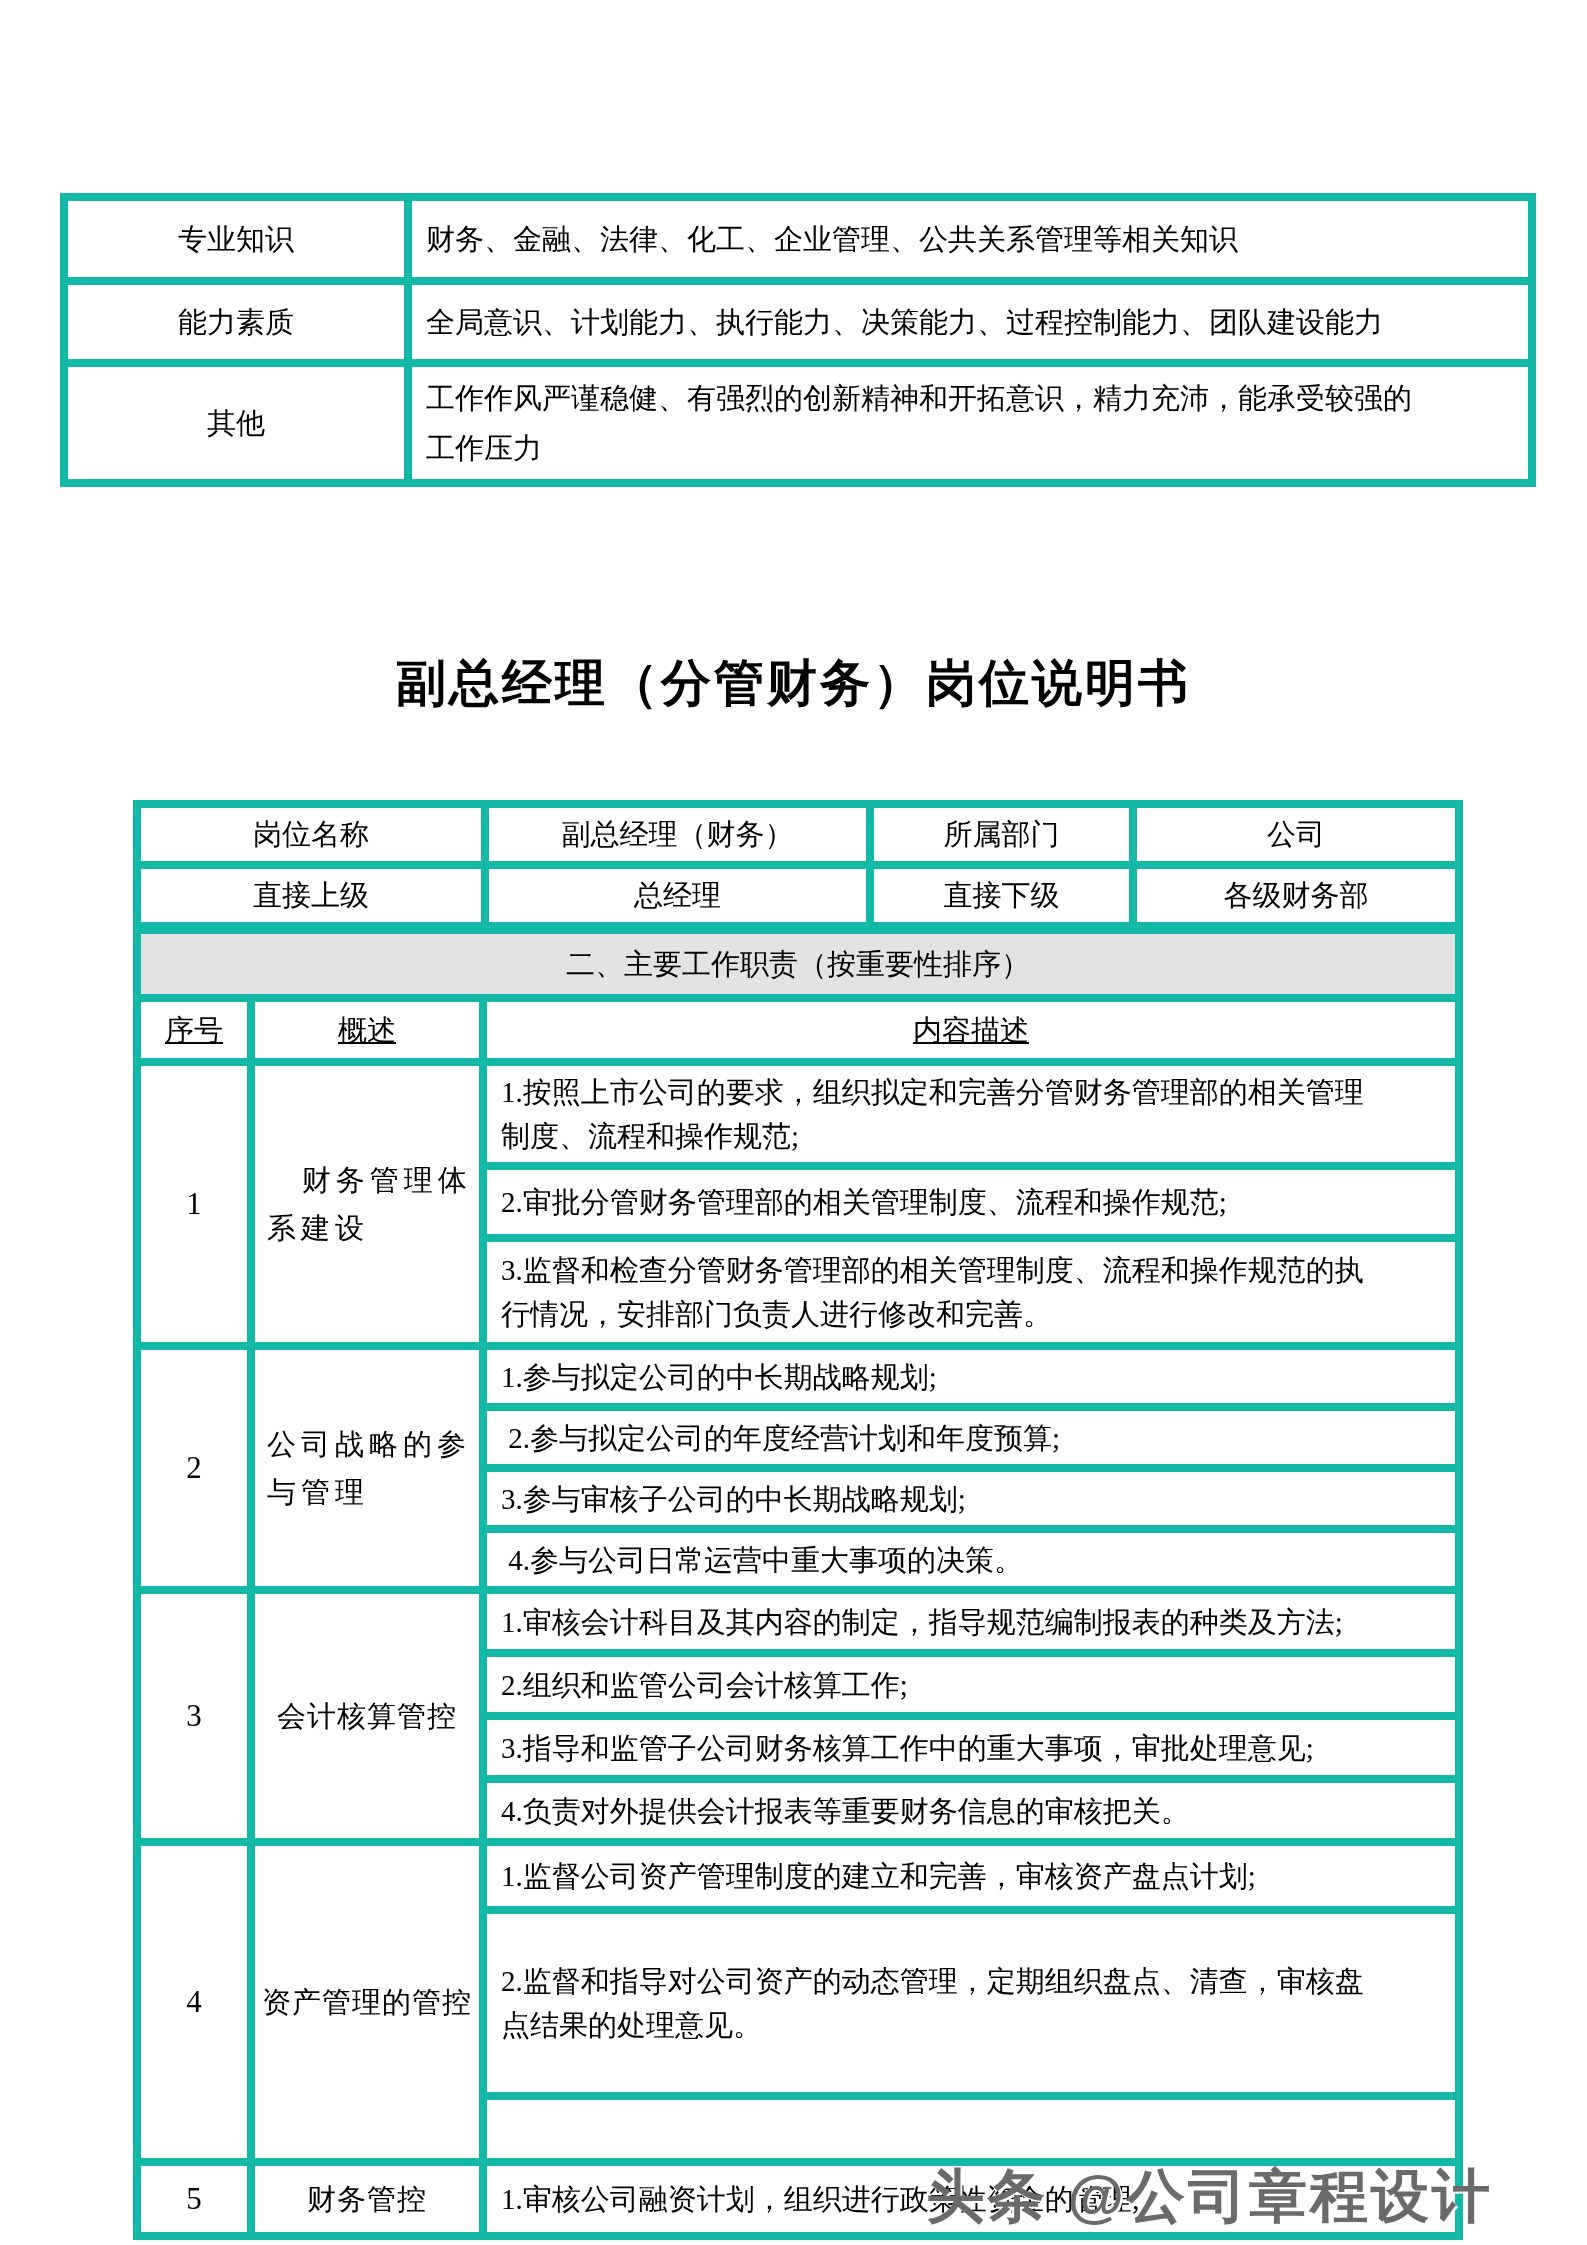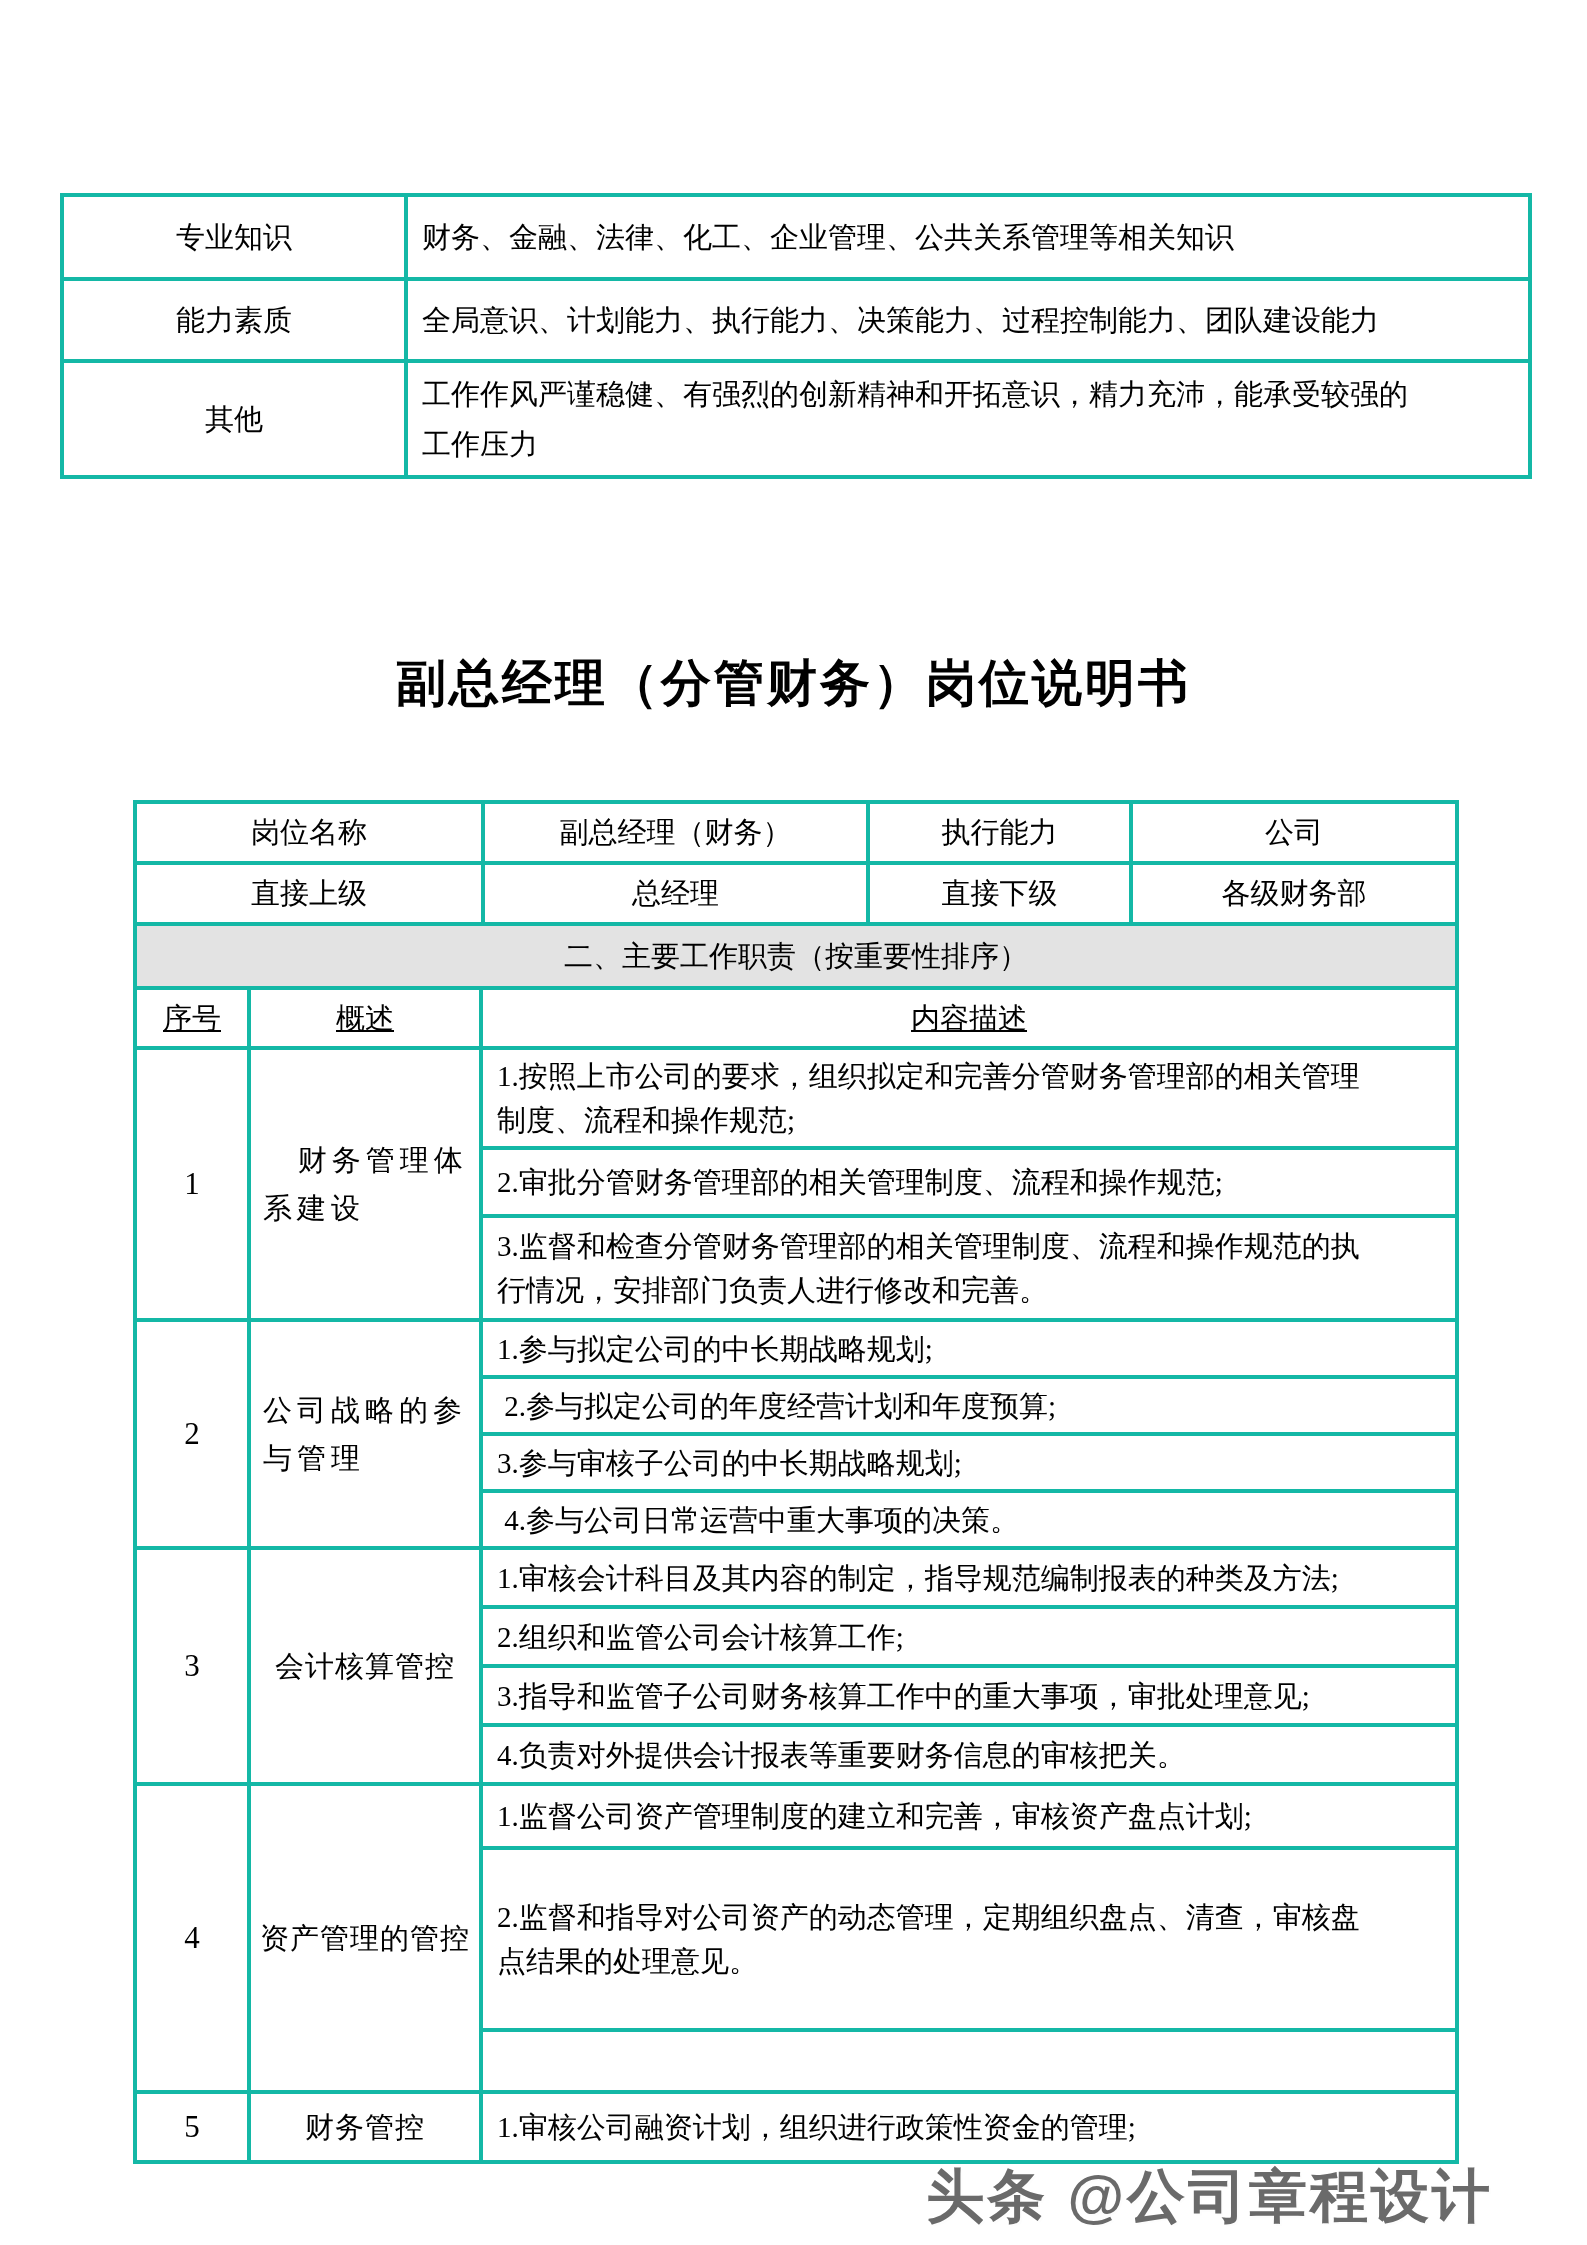--- a/index.html
+++ b/index.html
@@ -2,21 +2,21 @@
 <html><head>
 <meta charset="utf-8">
 <style>
   html,body{margin:0;padding:0;background:#ffffff;}
   body{
     width:1587px;height:2245px;position:relative;
     font-family:"Liberation Serif","DejaVu Serif",serif;
     color:#000;
   }
   table{border-collapse:collapse;table-layout:fixed;}
-  td{border:4px solid #14b8a6;vertical-align:middle;font-size:29px;line-height:1.55;word-break:break-all;overflow:hidden;}
+  td{border:8px solid #14b8a6;vertical-align:middle;font-size:29px;line-height:1.55;word-break:break-all;overflow:hidden;}
 
   
   .t1{position:absolute;left:60px;top:193px;width:1468px;}
   .t1 .lab{width:344px;text-align:center;}
   .t1 .val{text-align:left;padding:6px 102px 6px 14px;line-height:50px;}
   .t1 .r1{height:84px;} .t1 .r2{height:83px;} .t1 .r3{height:82px;} .t1 .r4{height:106px;}
 
   
   .doc-title{
     position:absolute;left:0;top:652px;width:1587px;
@@ -87,21 +87,21 @@
     <colgroup>
         <col style="width:348px">
         <col style="width:385px">
         <col style="width:263px">
         <col style="width:326px">
       </colgroup>
     <tbody>
     <tr class="info">
       <td class="c0">岗位名称</td>
       <td class="c1">副总经理（财务）</td>
-      <td class="c2">执行能力</td>
+      <td class="c2">所属部门</td>
       <td class="c3">公司</td>
     </tr>
     <tr class="info">
       <td class="c0">直接上级</td>
       <td class="c1">总经理</td>
       <td class="c2">直接下级</td>
       <td class="c3">各级财务部</td>
     </tr>
   </tbody>
     </table>

